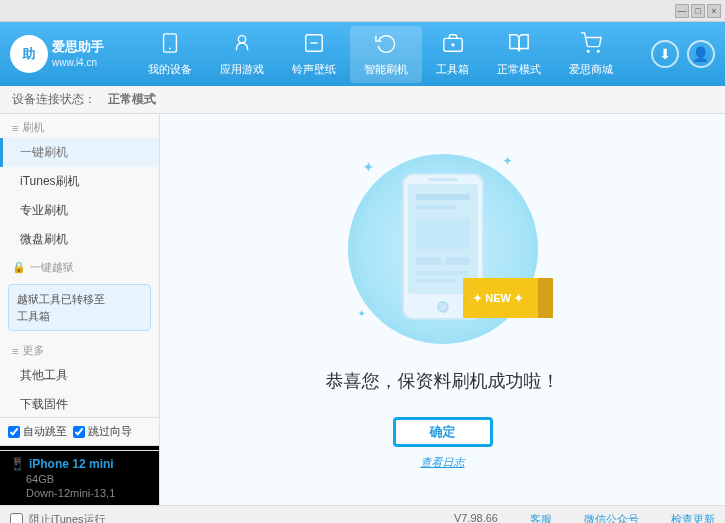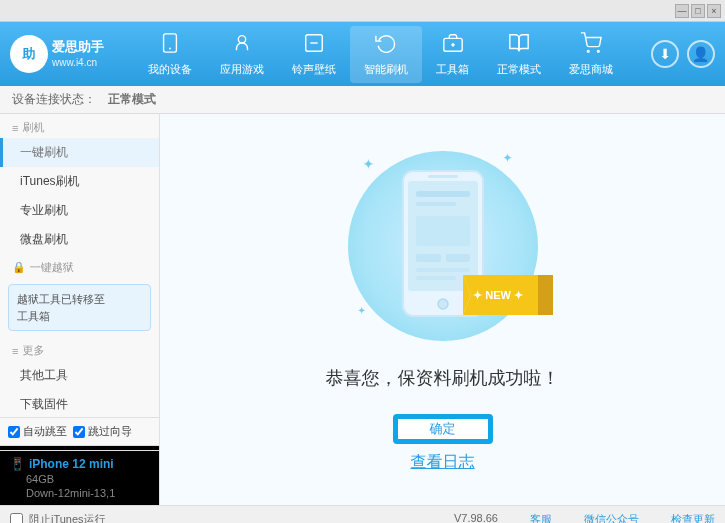--- a/index.html
+++ b/index.html
@@ -223,36 +223,38 @@
       font-size: 18px;
       color: #333;
       margin-bottom: 24px;
       font-weight: normal;
     }
 
     .confirm-btn {
       width: 100px;
       height: 30px;
       background: white;
-      border: 5px solid #0ea5e9;
+      border: 3px solid #0ea5e9;
       color: #2a9de0;
       border-radius: 4px;
       cursor: pointer;
       font-size: 13px;
       margin-bottom: 8px;
       display: flex;
       align-items: center;
       justify-content: center;
+      font-weight: bold;
     }
 
     .secondary-link {
       color: #2a9de0;
       cursor: pointer;
-      font-size: 16px;
+      font-size: 11px;
       text-decoration: underline;
+      font-style: italic;
     }
 
     
     .bottom-area {
       height: 28px;
       background: #f0f0f0;
       border-top: 1px solid #ddd;
       display: flex;
       align-items: center;
       justify-content: space-between;

